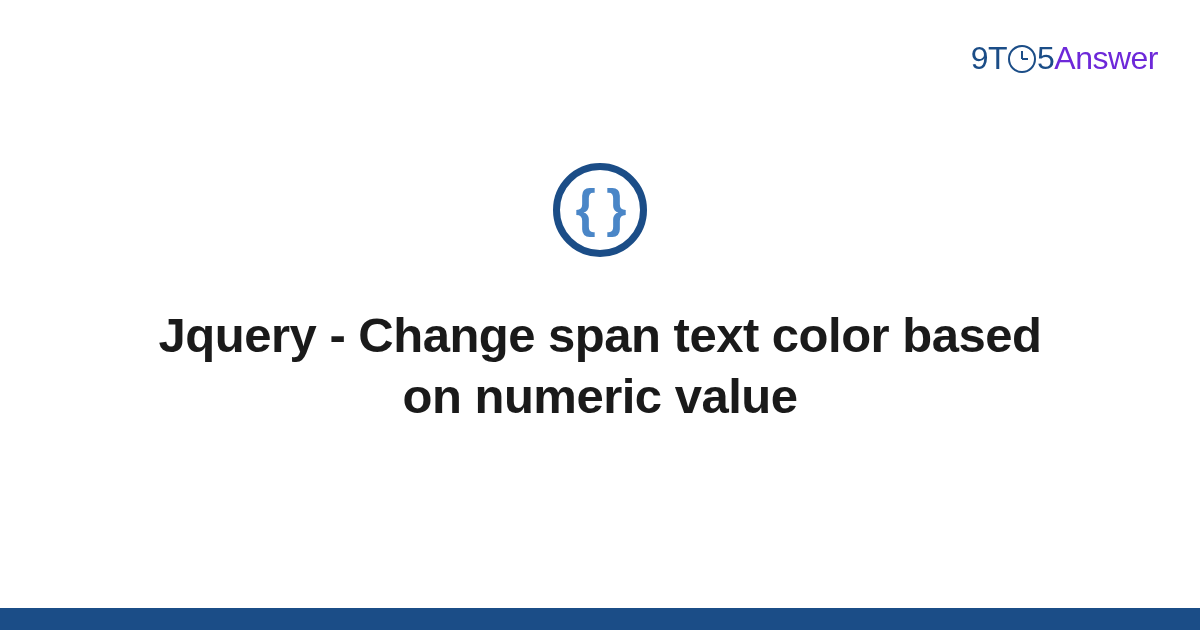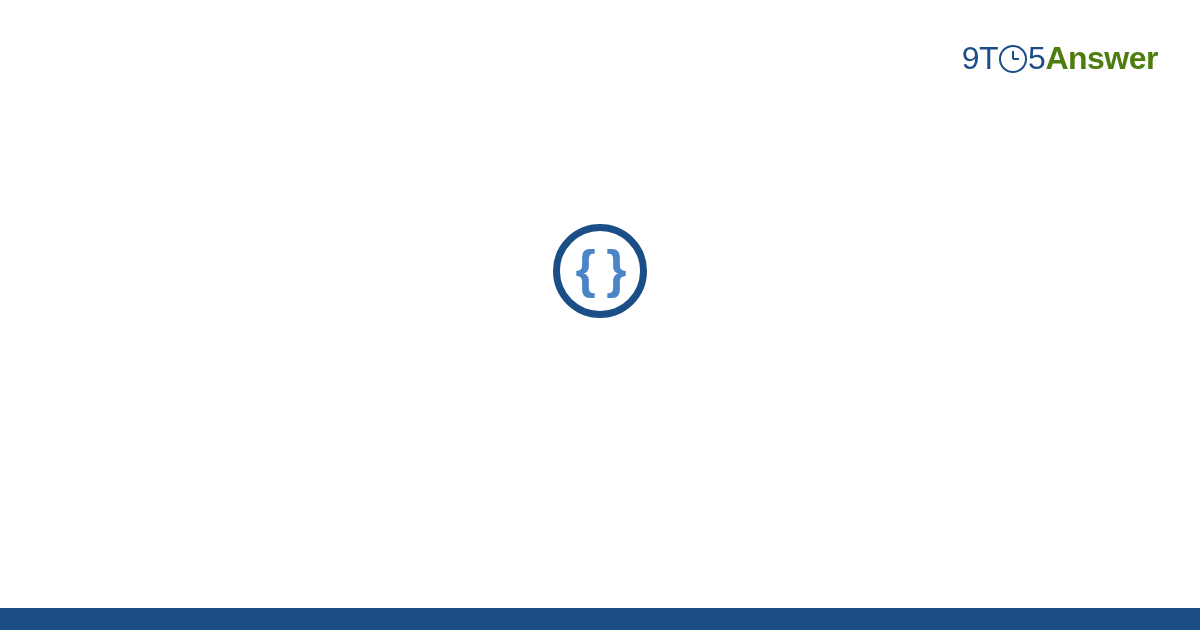--- a/index.html
+++ b/index.html
@@ -59,22 +59,22 @@
       height: 2px;
       background: #1b4d87;
       top: 11px;
       left: 50%;
     }
     .logo-5 {
       color: #1b4d87;
       font-weight: 500;
     }
     .logo-answer {
-      color: #4d7c0f;
-      font-weight: 700;
+      color: #6d28d9;
+      font-weight: 400;
       text-align: right;
     }
     .content {
       position: absolute;
       top: 0;
       left: 0;
       width: 100%;
       height: 100%;
       display: flex;
       flex-direction: column;
@@ -133,15 +133,16 @@
     <span class="logo-answer">Answer</span>
   </div>
 </div>
 
 <div class="content">
   <div class="icon-wrapper">
     <div class="code-icon">
       <span class="braces">{ }</span>
     </div>
   </div>
+  <h1 class="title">Jquery - Change span text color based on numeric value</h1>
 </div>
 
 <div class="footer-bar"></div>
 
 </body></html>

